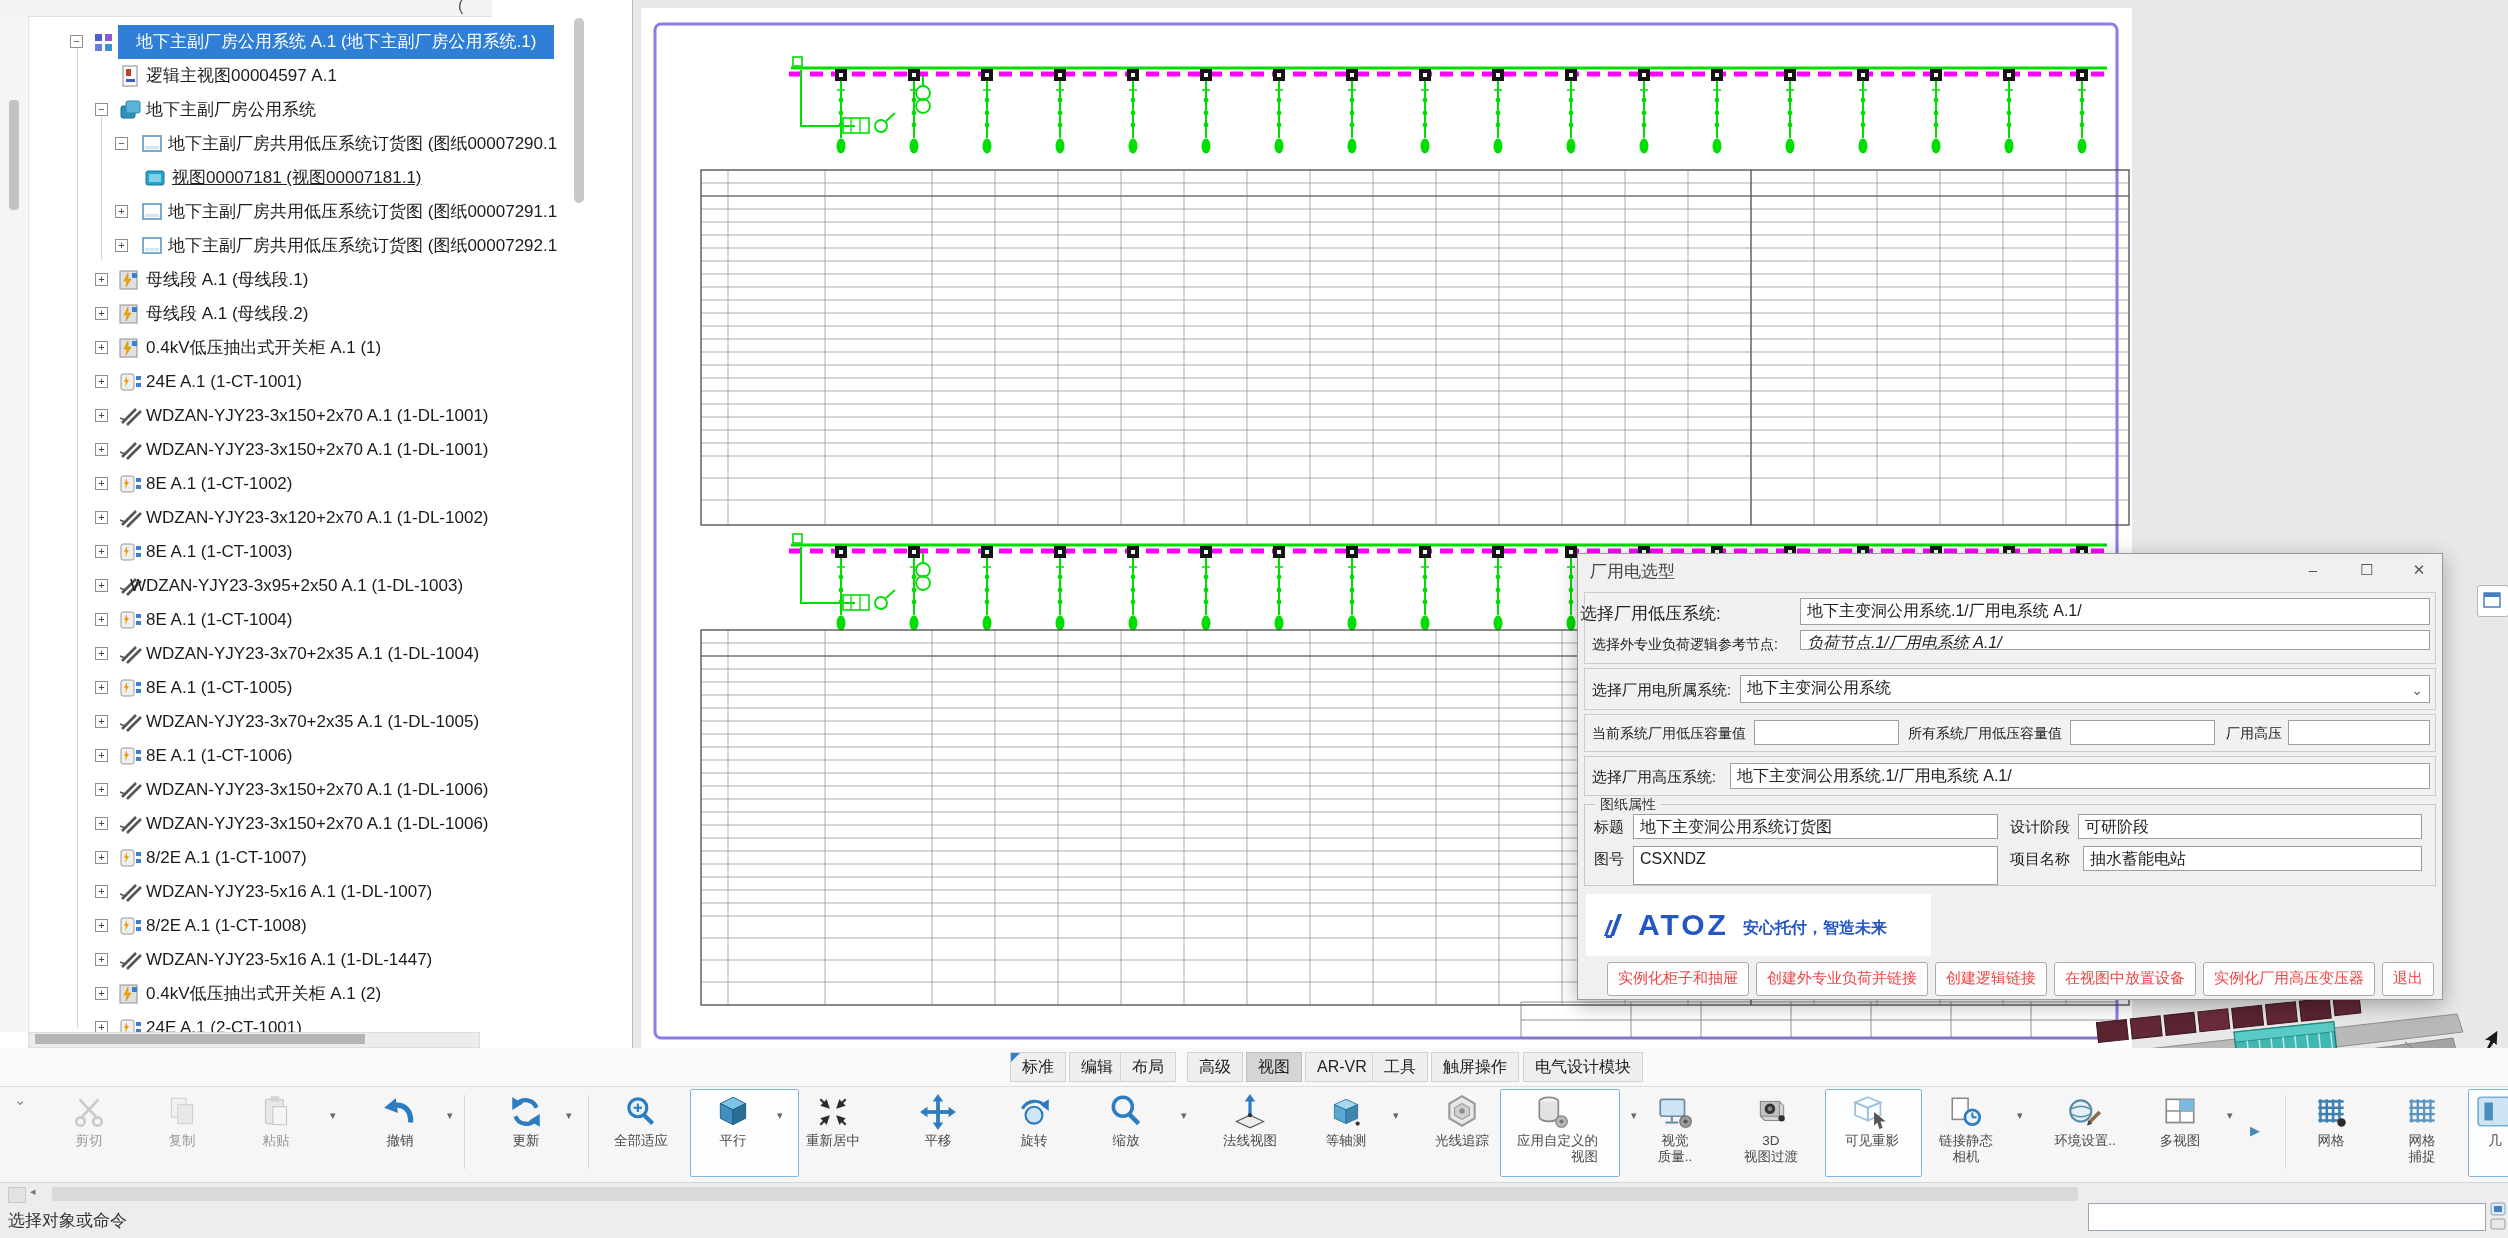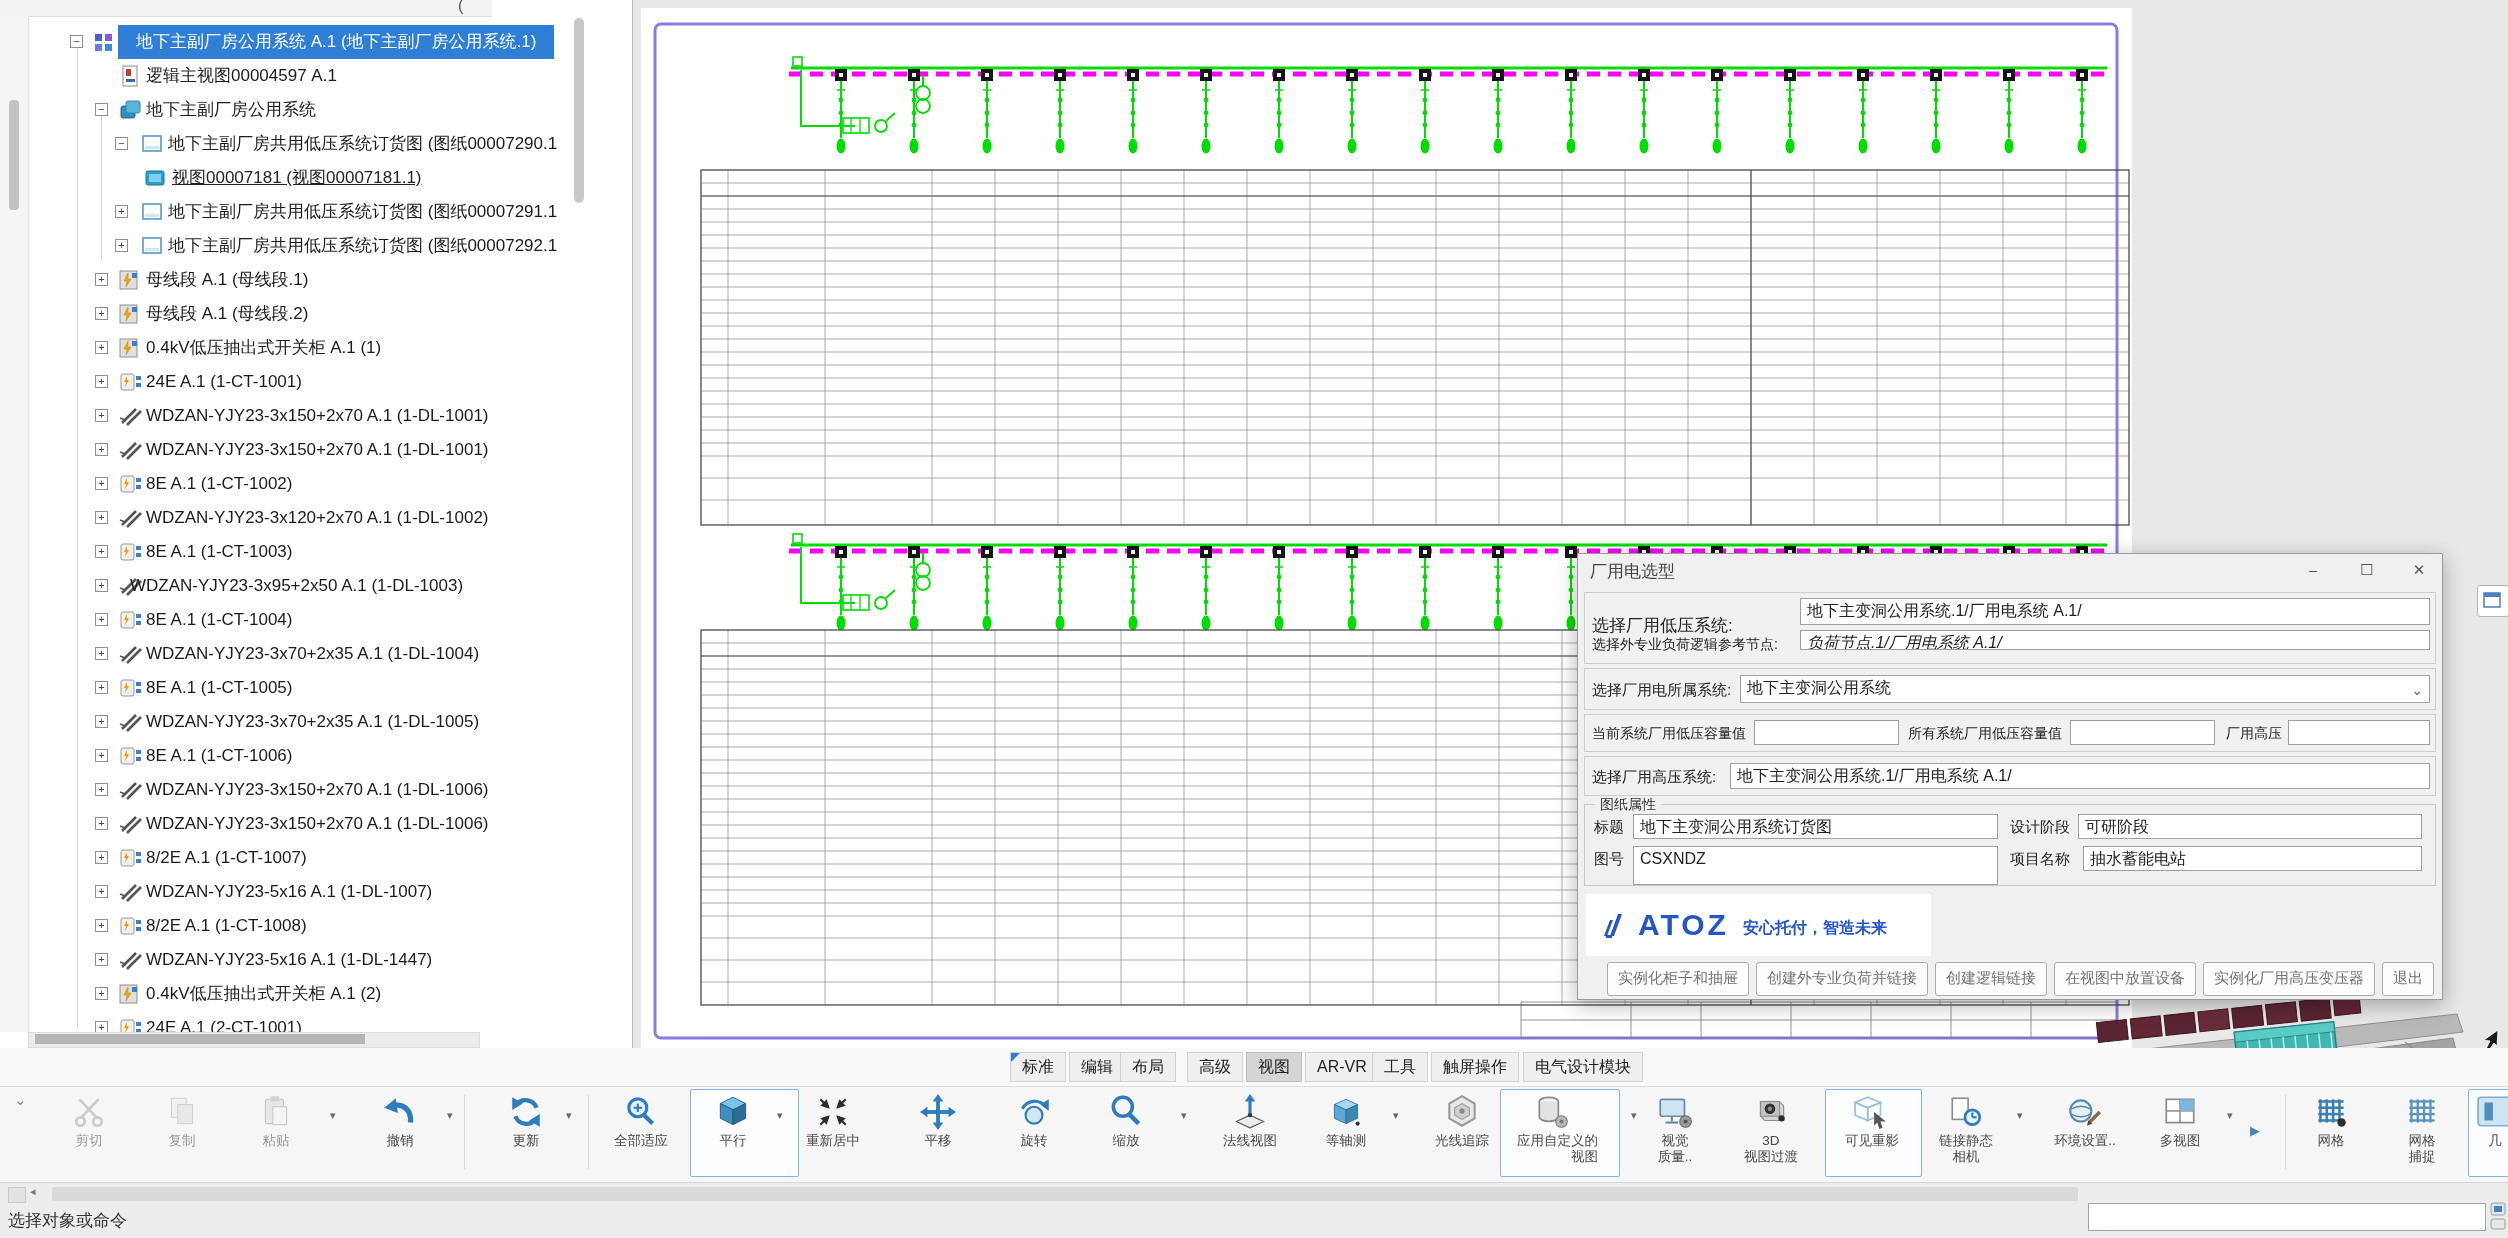--- a/index.html
+++ b/index.html
@@ -41,21 +41,21 @@
   .dinput{position:absolute;background:#fff;border:1px solid #9f9f9f;box-sizing:border-box;
     font-size:16px;line-height:24px;padding:0 6px;white-space:nowrap;overflow:hidden;}
   .dselect .chev{position:absolute;right:6px;top:2px;color:#666;font-size:14px;}
   #dlg-fieldset{position:absolute;border:1px solid #c8c8c8;box-sizing:border-box;}
   #dlg-legend{position:absolute;left:10px;top:-9px;background:#f0f0f0;padding:0 5px;font-size:14px;color:#333;}
   #dlg-logo{position:absolute;background:#fff;display:flex;align-items:center;padding-left:14px;box-sizing:border-box;}
   #logo-brand{font-size:30px;font-weight:bold;color:#2456c4;letter-spacing:3px;margin-left:8px;}
   #logo-tagline{font-size:16px;font-weight:bold;color:#2456c4;margin-left:14px;margin-top:6px;}
   #dlg-buttons{position:absolute;right:8px;display:flex;gap:7px;}
   .dbtn{height:32px;line-height:30px;padding:0 10px;background:#fdfdfd;border:1px solid #ababab;
-    border-radius:3px;font-size:15px;color:#737373;white-space:nowrap;}
+    border-radius:3px;font-size:15px;color:#ef4444;white-space:nowrap;}
 
   
   #model-3d{position:absolute;left:2085px;top:998px;width:380px;height:105px;}
   #cursor{position:absolute;left:2478px;top:1028px;width:24px;height:24px;}
 
   
   #tab-bar{position:absolute;left:0;top:1048px;width:2508px;height:38px;background:#f9f9f9;}
   .tab{position:absolute;top:4px;height:28px;line-height:28px;padding:0 11px;font-size:16px;color:#222;
     background:#efefef;border:1px solid #d2d2d2;}
   .tab.sel{background:#d5d5d5;border-color:#bdbdbd;}
@@ -763,21 +763,21 @@
 
   <div id="dialog">
     <div id="dlg-titlebar">
       <span id="dlg-title">厂用电选型</span>
       <span class="dlg-winbtn" style="left:718px;">–</span>
       <span class="dlg-winbtn" style="left:772px;">☐</span>
       <span class="dlg-winbtn" style="left:824px;">✕</span>
     </div>
 
     <div class="dgroup" style="left:6px;top:38px;width:852px;height:72px;"></div>
-    <span class="dlabel" style="left:14px;top:48px;font-size:17px;margin-top:12px;">选择厂用低压系统:</span>
+    <span class="dlabel" style="left:2px;top:48px;font-size:17px;">选择厂用低压系统:</span>
     <div class="dinput" style="left:222px;top:44px;width:630px;height:27px;">地下主变洞公用系统.1/厂用电系统 A.1/</div>
     <span class="dlabel" style="left:14px;top:82px;font-size:14px;">选择外专业负荷逻辑参考节点:</span>
     <div class="dinput" style="left:222px;top:76px;width:630px;height:20px;font-style:italic;">负荷节点.1/厂用电系统 A.1/</div>
 
     <div class="dgroup" style="left:6px;top:114px;width:852px;height:42px;"></div>
     <span class="dlabel" style="left:14px;top:127px;font-size:15px;">选择厂用电所属系统:</span>
     <div class="dinput dselect" style="left:162px;top:121px;width:690px;height:28px;">
       <span>地下主变洞公用系统</span>
       <span class="chev">⌄</span>
     </div>

